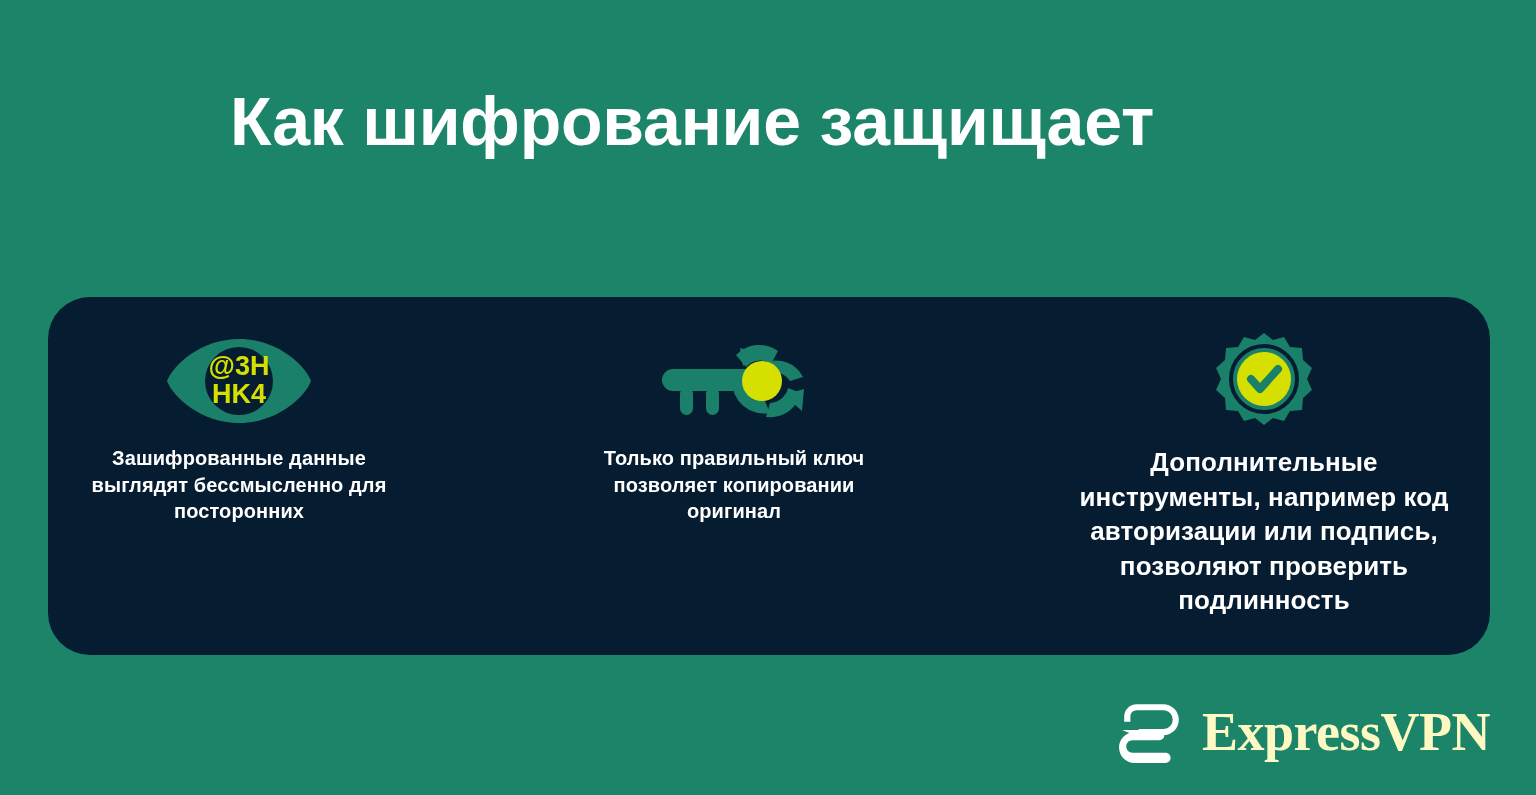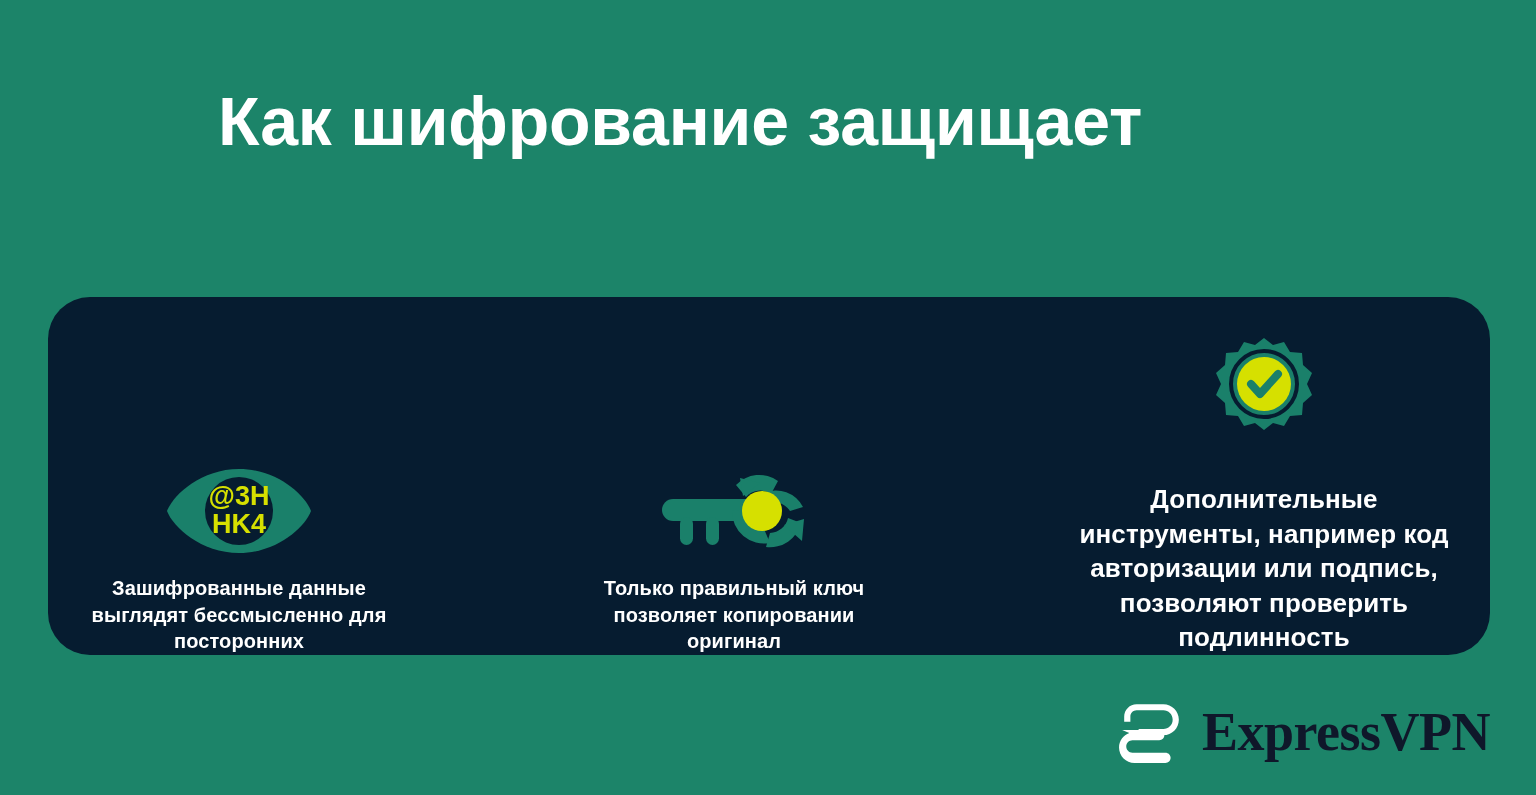--- a/index.html
+++ b/index.html
@@ -20,21 +20,21 @@
     position: relative;
     width: 1536px;
     height: 795px;
     background: #1c8469;
     box-sizing: border-box;
   }
 
   
   .title-block {
     position: absolute;
-    left: 0;
+    left: 12px;
     top: 78px;
     width: 1360px;
     text-align: center;
     padding: 0 180px;
     box-sizing: border-box;
   }
   .title-block .title-line {
     display: block;
     color: #ffffff;
     font-size: 68px;
@@ -49,21 +49,21 @@
     position: absolute;
     left: 48px;
     top: 297px;
     width: 1442px;
     height: 358px;
     background: #061c30;
     border-radius: 42px;
     box-sizing: border-box;
     display: flex;
     flex-direction: row;
-    align-items: flex-end;
+    align-items: flex-start;
     justify-content: space-between;
     padding: 36px 26px 0 26px;
   }
 
   .col {
     position: relative;
     display: flex;
     flex-direction: column;
     align-items: center;
     box-sizing: border-box;
@@ -82,39 +82,39 @@
   }
 
   .col-text {
     color: #ffffff;
     font-size: 20px;
     font-weight: 700;
     line-height: 1.33;
     text-align: center;
     letter-spacing: 0.1px;
   }
-  .col-3 .col-text { font-size: 26px; margin-top: 32px; }
+  .col-3 .col-text { font-size: 26px; }
 
   
   .logo {
     position: absolute;
     right: 46px;
     bottom: 30px;
     display: flex;
     flex-direction: row;
     align-items: center;
     gap: 18px;
   }
   .logo-mark {
     width: 66px;
     height: 66px;
     display: block;
   }
   .logo-word {
-    color: #0f172a;
+    color: #fef9c3;
     font-family: "Liberation Serif", "DejaVu Serif", serif;
     font-size: 54px;
     font-weight: 700;
     letter-spacing: -0.5px;
     line-height: 1;
     white-space: nowrap;
   }
 </style>
 </head>
 <body>

